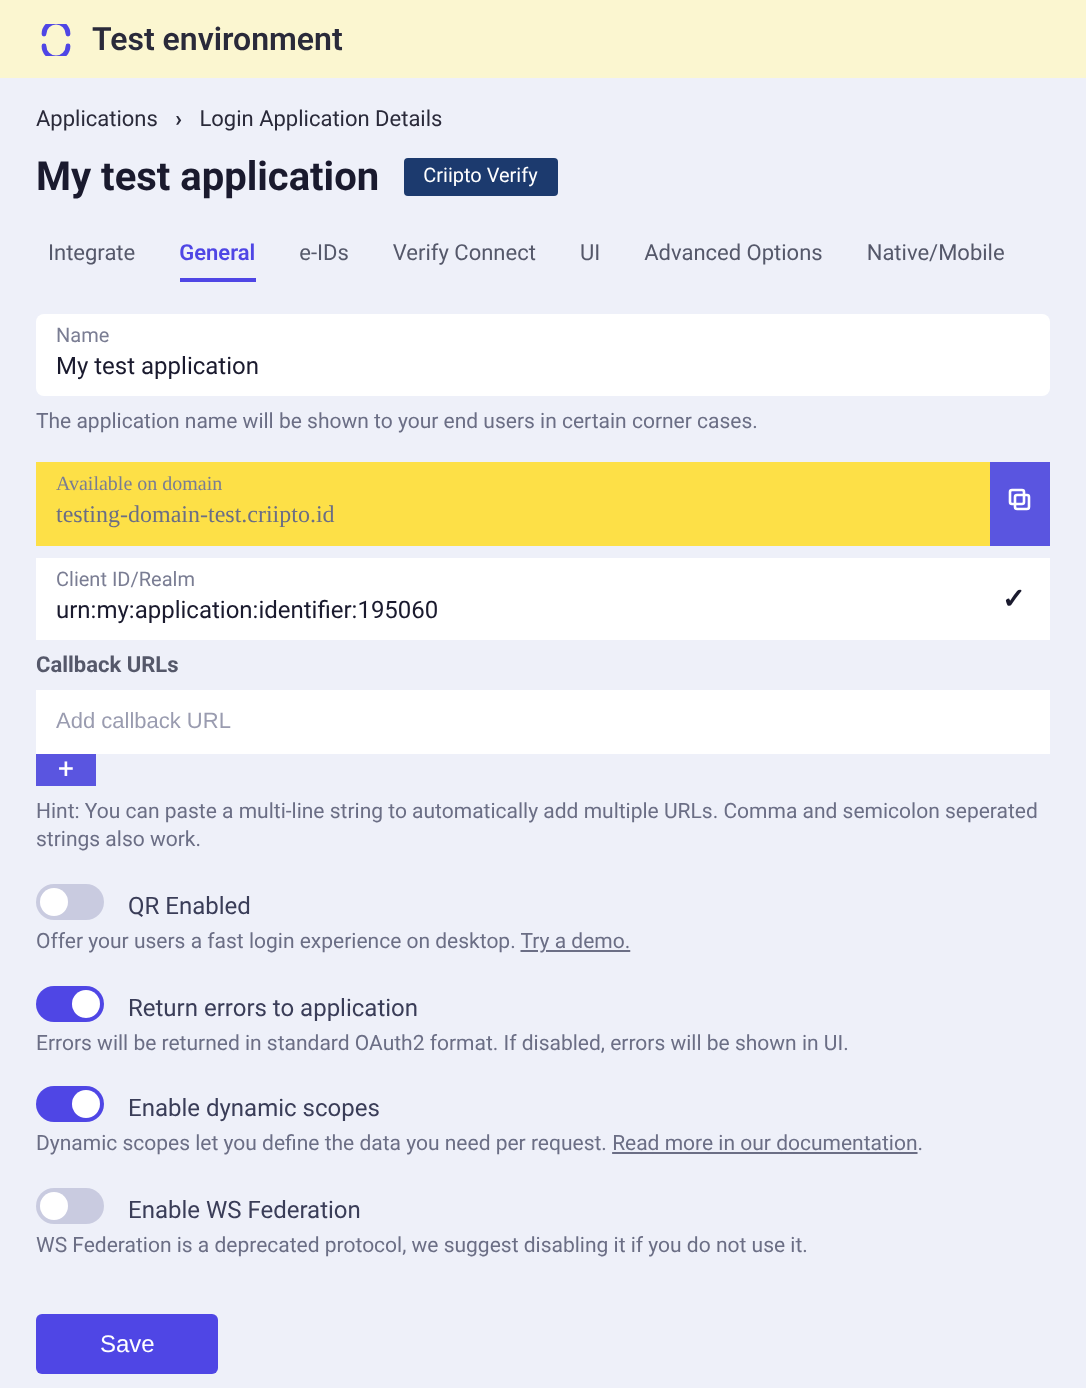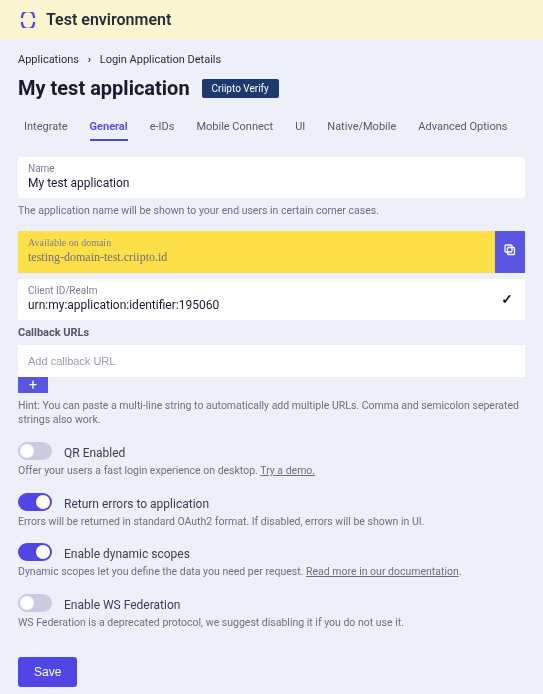--- a/index.html
+++ b/index.html
@@ -80,21 +80,21 @@
     position: absolute; top: 2px; width: 14px; height: 14px;
     background: #fff; border-radius: 50%;
   }
   .toggle.off { background: #c9cbe0; }
   .toggle.off .knob { left: 2px; }
   .toggle.on { background: #4f46e5; }
   .toggle.on .knob { left: 18px; }
   .toggle-label { font-size: 12px; color: #3a3d58; }
   .save-btn {
     background: #4f46e5; color: #fff; border: none;
-    padding: 8px 16px; font-size: 12px; border-radius: 3px;
+    padding: 8px 32px; font-size: 12px; border-radius: 3px;
     cursor: pointer; margin-top: 14px;
   }
   .check-icon { font-size: 14px; font-weight: bold; }
 </style>
 </head>
 <body>
 
 <div class="banner">
   <span class="logo">
     <svg width="16" height="16" viewBox="0 0 16 16">
@@ -115,24 +115,24 @@
 
   <div class="title-row">
     <h1 class="title">My test application</h1>
     <span class="verify-badge">Criipto Verify</span>
   </div>
 
   <div class="tabs">
     <div class="tab">Integrate</div>
     <div class="tab active">General</div>
     <div class="tab">e-IDs</div>
-    <div class="tab">Mobile Connect</div>
+    <div class="tab">Verify Connect</div>
     <div class="tab">UI</div>
+    <div class="tab">Advanced Options</div>
     <div class="tab">Native/Mobile</div>
-    <div class="tab">Advanced Options</div>
   </div>
 
   
   <div class="field-card">
     <div class="field-label">Name</div>
     <div class="field-value">My test application</div>
   </div>
   <div class="help-text">The application name will be shown to your end users in certain corner cases.</div>
 
   

